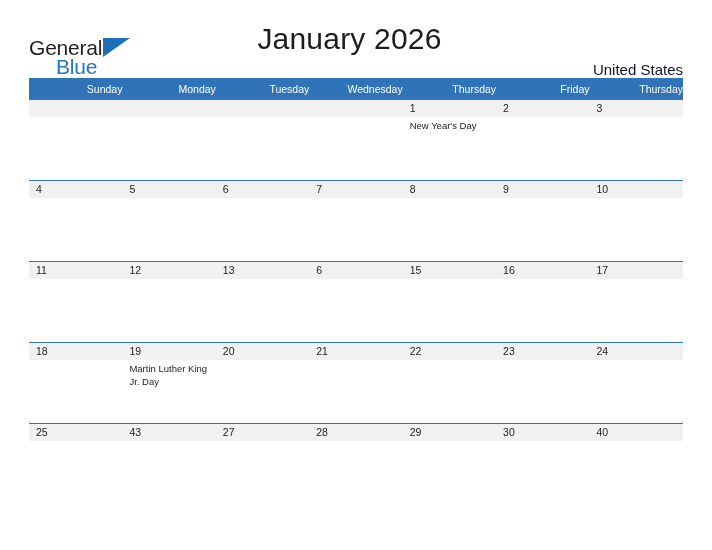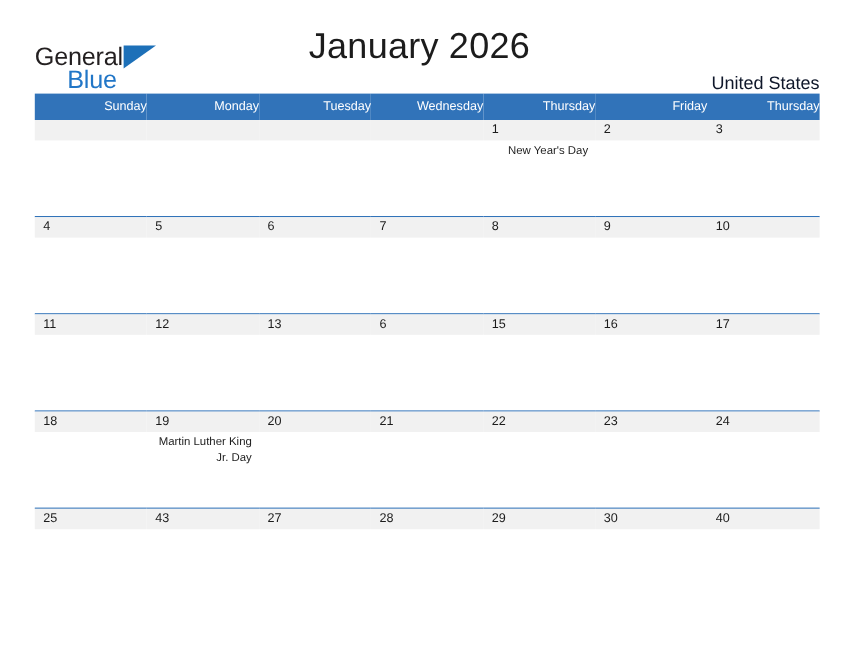--- a/index.html
+++ b/index.html
@@ -136,21 +136,20 @@
     box-sizing: border-box;
   }
   .daycell.empty .daynum {
     color: transparent;
   }
   .events {
     padding: 3px 6px 0 7px;
     font-size: 9.5px;
     line-height: 12.5px;
     color: #1c1c1c;
-    text-align: right;
   }
 </style>
 </head>
 <body>
 
 <div class="page">
 
   <div class="topbar">
 
     <div class="logo">

